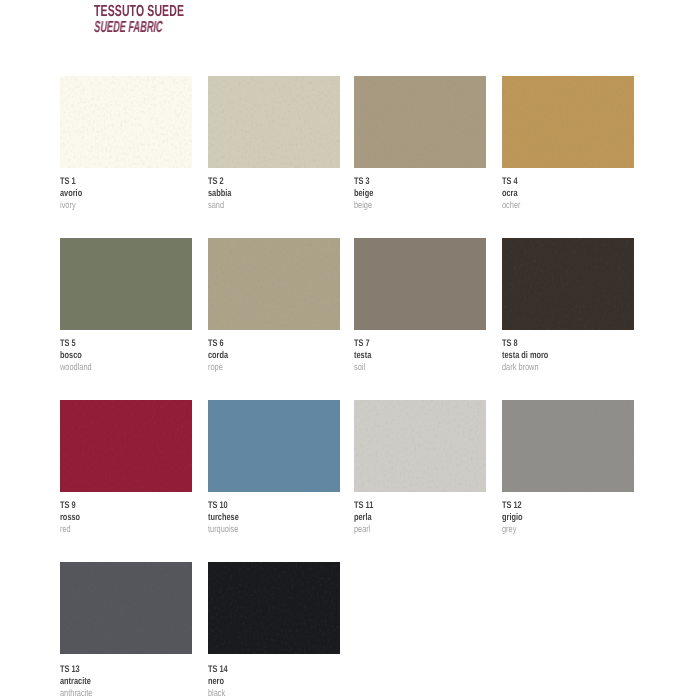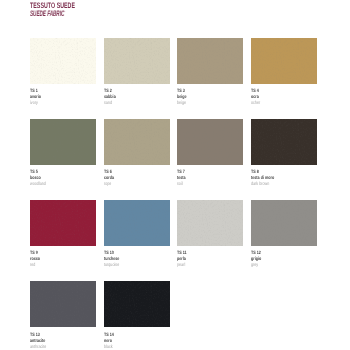--- a/index.html
+++ b/index.html
@@ -1,19 +1,19 @@
 <!DOCTYPE html>
 <html><head>
 <meta charset="utf-8">
 <style>
   html,body{margin:0;padding:0;}
   body{width:350px;height:350px;background:#ffffff;font-family:"Liberation Sans",sans-serif;overflow:hidden;
        -webkit-font-smoothing:antialiased;text-rendering:geometricPrecision;}
   .page{position:relative;width:350px;height:350px;transform:translateZ(0);}
-  .hdr{position:absolute;left:30px;top:1.9px;transform:translateZ(0);}
+  .hdr{position:absolute;left:47px;top:1.9px;transform:translateZ(0);}
   .hdr .t1{font-size:8px;font-weight:bold;letter-spacing:.1px;line-height:7.4px;
     transform:scaleX(.655) translateZ(0);transform-origin:0 0;white-space:nowrap;}
   .hdr .t2{font-size:8px;font-style:italic;font-weight:bold;line-height:9px;
     transform:scaleX(.575) skewX(-3deg) translateZ(0);transform-origin:0 100%;white-space:nowrap;}
   .grid{position:absolute;left:30px;top:37.5px;}
   .cell{position:absolute;width:66.3px;}
   .sw{width:66.3px;height:46.3px;position:relative;}
   .swin{position:absolute;inset:0;}
   .swclip{position:absolute;inset:0;overflow:hidden;}
   .swclip .tex{position:absolute;inset:0;filter:url(#fabricnoise);opacity:.12;}

